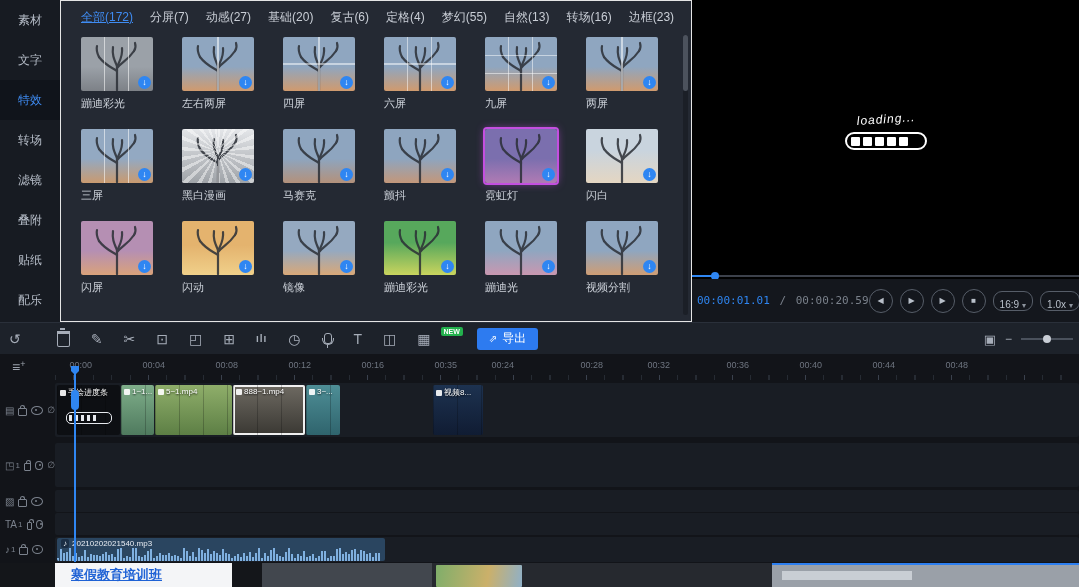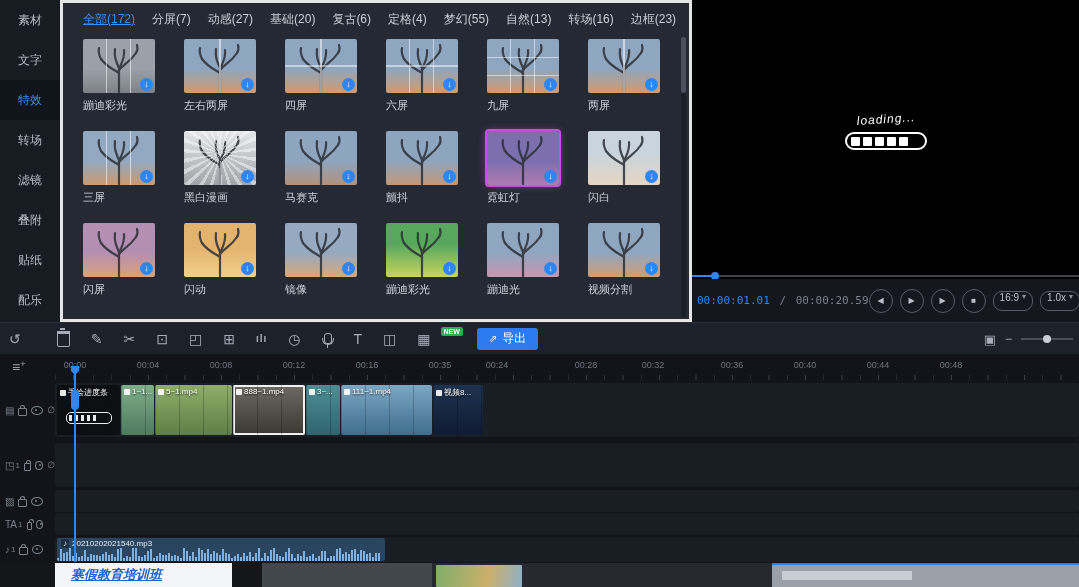--- a/index.html
+++ b/index.html
@@ -7,21 +7,21 @@
        font-family:"Liberation Sans",sans-serif;-webkit-font-smoothing:antialiased;}
 
   
   .sidebar{position:absolute;left:0;top:0;width:60px;height:322px;background:#171b22;z-index:5;}
   .side-item{height:40px;display:flex;align-items:center;justify-content:center;
              font-size:12px;color:#b6bdc8;cursor:pointer;}
   .side-item.active{color:#3f8cf3;background:#10141b;}
 
   
   .panel{position:absolute;left:60px;top:0;width:632px;height:322px;background:#242933;
-         border:3px solid #e5e5e5;box-sizing:border-box;z-index:4;}
+         border:1px solid #e5e5e5;box-sizing:border-box;z-index:4;}
   .tabs{display:flex;gap:17px;padding:8px 0 0 20px;font-size:12px;color:#c9ced6;}
   .tab{cursor:pointer;padding-bottom:3px;white-space:nowrap;}
   .tab.active{color:#3f8cf3;text-decoration:underline;}
   .grid{display:grid;grid-template-columns:repeat(6,101px);grid-auto-rows:92px;padding:8px 0 0 20px;}
   .fx-item{width:72px;cursor:pointer;}
   .thumb-wrap{position:relative;width:72px;height:54px;border-radius:2px;}
   .thumb-wrap.selected{box-shadow:0 0 0 2px #c44fe0,0 0 9px rgba(196,79,224,.7);}
   .thumb{position:absolute;inset:0;border-radius:2px;}
   .tree{position:absolute;inset:0;width:72px;height:54px;}
   .fx-ol{position:absolute;inset:0;border-radius:2px;}
@@ -52,21 +52,21 @@
   .seek-fill{position:absolute;left:0;top:2px;width:23px;height:2px;background:#2f86f2;}
   .seek-knob{position:absolute;left:19px;top:-1px;width:8px;height:8px;border-radius:50%;background:#2f86f2;}
   .pcontrols{position:absolute;left:692px;top:279px;width:387px;height:43px;background:#14171d;
              display:flex;align-items:center;}
   .timecode{font-family:"DejaVu Sans Mono",monospace;font-size:11px;margin-left:5px;white-space:nowrap;}
   .tc-cur{color:#2f86f2;}.tc-sep{color:#7a818b;margin:0 3px;}.tc-total{color:#7a818b;}
   .transport{display:flex;gap:7px;margin-left:auto;}
   .t-btn{width:22px;height:22px;border-radius:50%;border:1px solid #565d68;color:#b9c0ca;font-size:8px;
          display:flex;align-items:center;justify-content:center;cursor:pointer;flex:0 0 auto;}
   .pill{height:18px;border:1px solid #565d68;border-radius:9px;color:#b9c0ca;font-size:10px;
-        display:flex;align-items:flex-start;padding:0 6px;gap:3px;margin-left:7px;cursor:pointer;white-space:nowrap;}
+        display:flex;align-items:flex-end;padding:0 6px;gap:3px;margin-left:7px;cursor:pointer;white-space:nowrap;}
   .pill .caret{font-size:8px;color:#8b929c;}
 
   
   .toolbar{position:absolute;left:0;top:322px;width:1079px;height:32px;background:#1d222a;
            border-top:1px solid #2a303a;display:flex;align-items:center;z-index:6;box-sizing:border-box;}
   .tb-icon{color:#a6adb8;font-size:14px;margin-left:21px;cursor:pointer;line-height:1;}
   .tb-first{margin-left:9px;}
   .levels{font-size:10px;font-weight:bold;letter-spacing:1px;}
   .icon-trash{width:11px;height:12px;border:1px solid #a6adb8;border-top:3px solid #a6adb8;
               border-radius:0 0 2px 2px;margin-left:36px;position:relative;cursor:pointer;}
@@ -83,21 +83,21 @@
   .export-ic{font-size:10px;}
   .zoom-ctrl{position:absolute;right:6px;top:0;height:32px;display:flex;align-items:center;gap:9px;}
   .zoom-icon{color:#a6adb8;font-size:13px;cursor:pointer;}
   .zoom-minus{color:#a6adb8;font-size:12px;cursor:pointer;}
   .zoom-track{width:52px;height:2px;background:#4a515c;position:relative;cursor:pointer;}
   .zoom-knob{position:absolute;left:22px;top:-3px;width:8px;height:8px;border-radius:50%;background:#c9ced6;cursor:pointer;}
 
   
   .timeline{position:absolute;left:0;top:354px;width:1079px;height:209px;background:#121419;}
   .ruler{position:absolute;left:0;top:0;width:100%;height:26px;cursor:pointer;}
-  .ruler-label{position:absolute;top:6px;width:34px;text-align:center;font-size:9px;color:#6e7580;}
+  .ruler-label{position:absolute;top:6px;width:34px;text-align:right;font-size:9px;color:#6e7580;}
   .ticks{position:absolute;left:55px;right:0;bottom:0;height:5px;
          background:repeating-linear-gradient(90deg,#3a414d 0 1px,transparent 1px 73px),
                     repeating-linear-gradient(90deg,#262b33 0 1px,transparent 1px 18.25px);
          background-position:20px 0,20px 0;}
   .add-track{position:absolute;left:12px;top:5px;color:#9aa1ab;font-size:14px;cursor:pointer;}
   .add-plus{font-size:9px;vertical-align:top;}
   .t-row{position:absolute;left:0;width:100%;display:flex;box-sizing:border-box;}
   .t-head{width:55px;flex:0 0 55px;display:flex;align-items:center;gap:4px;padding-left:5px;box-sizing:border-box;}
   .t-type{color:#7b828d;font-size:10px;}
   .t-badge{color:#7b828d;font-size:8px;margin-left:-3px;}
@@ -133,21 +133,21 @@
   .wave{position:absolute;left:0;bottom:0;height:13px;width:100%;display:flex;align-items:flex-end;z-index:1;}
   .wave i{flex:0 0 2px;margin-right:1px;background:#7fb0e0;}
 
   .playhead{position:absolute;left:74px;top:12px;width:2px;height:196px;background:#2f86f2;z-index:8;}
   .ph-head{position:absolute;left:-3px;top:0;width:8px;height:9px;background:#2f86f2;
            clip-path:polygon(0 0,100% 0,100% 55%,50% 100%,0 55%);cursor:grab;}
   .ph-pin{position:absolute;left:-3px;top:24px;width:8px;height:20px;background:#2f86f2;border-radius:4px;cursor:grab;}
 
   
   .bottom{position:absolute;left:0;top:563px;width:1079px;height:24px;background:#14161a;}
-  .frag-white{position:absolute;left:55px;top:0;width:177px;height:24px;background:#f4f5f7;overflow:hidden;cursor:pointer;font-style:italic;}
+  .frag-white{position:absolute;left:55px;top:0;width:177px;height:24px;background:#f4f5f7;overflow:hidden;cursor:pointer;}
   .frag-link{margin:3px 0 0 16px;font-size:13px;font-weight:bold;color:#1f62d5;text-decoration:underline;white-space:nowrap;}
   .frag-mid{position:absolute;left:262px;top:0;width:170px;height:24px;background:#42474e;cursor:pointer;}
   .frag-dark{position:absolute;left:432px;top:0;width:340px;height:24px;background:#26292f;cursor:pointer;}
   .frag-thumb{position:absolute;left:4px;top:2px;width:86px;height:22px;border-radius:1px;
               background:linear-gradient(100deg,#7fae6a,#cbb06a 60%,#8fb0c8);}
   .frag-right{position:absolute;left:772px;top:0;width:307px;height:24px;background:#9aa0a8;
               border-top:2px solid #2d7ff0;box-sizing:border-box;cursor:pointer;}
   .frag-right::before{content:"";position:absolute;left:10px;top:6px;width:130px;height:9px;background:#c9ced4;}
 </style>
 </head>
@@ -701,25 +701,20 @@
 
         </div>
         <div class="clip sel" style="background: linear-gradient(rgb(110, 106, 98), rgb(58, 56, 51)); left: 233px; width: 72px;">
           <div class="frames"></div>
           <span class="clip-label">888~1.mp4</span>
 
         </div>
         <div class="clip" style="background: linear-gradient(rgb(78, 142, 150), rgb(47, 100, 109)); left: 306px; width: 34px;">
           <div class="frames"></div>
           <span class="clip-label">3~...</span>
-
-        </div>
-        <div class="clip" style="background: linear-gradient(rgb(124, 167, 196), rgb(63, 110, 142)); left: 341px; width: 91px;">
-          <div class="frames"></div>
-          <span class="clip-label">111~1.mp4</span>
 
         </div>
         <div class="clip" style="background: linear-gradient(rgb(29, 50, 80), rgb(16, 28, 51)); left: 433px; width: 50px;">
           <div class="frames"></div>
           <span class="clip-label">视频8...</span>
 
         </div>
     </div>
 
     <div class="audio-clip">

